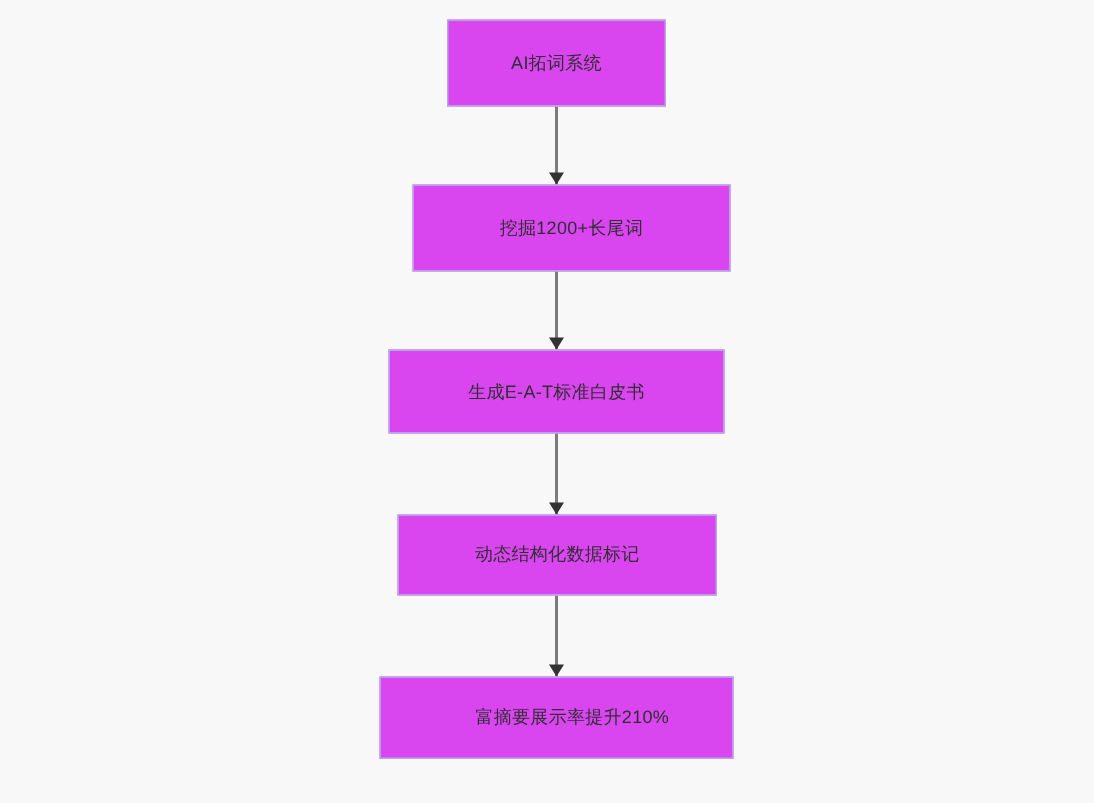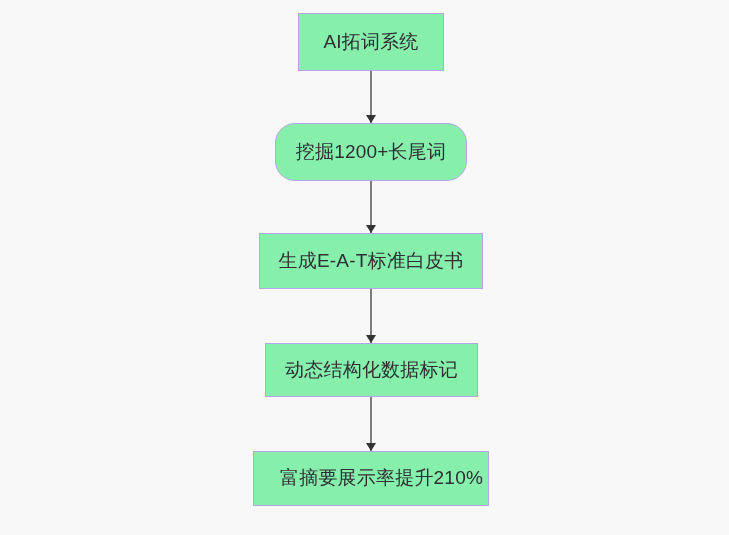--- a/index.html
+++ b/index.html
@@ -14,27 +14,27 @@
     overflow: hidden;
   }
   #flowchart-canvas {
     position: relative;
     width: 729px;
     height: 535px;
   }
   .node {
     position: absolute;
     box-sizing: border-box;
-    background: #86efac;
+    background: #d946ef;
     border: 1.6px solid #b6a4e8;
     display: flex;
     align-items: center;
     justify-content: center;
     color: #2f2f33;
-    font-size: 19px;
+    font-size: 12px;
     letter-spacing: 0.2px;
     line-height: 1.2;
     white-space: nowrap;
   }
   .node-label {
     display: block;
   }
   .edge {
     position: absolute;
   }
@@ -77,29 +77,29 @@
 
   <div class="edge" style="left:370px; top:397px; height:54px;">
     <div class="edge-line" style="height:54px;"></div>
     <div class="edge-head" style="top:46px;"></div>
   </div>
 
   <div class="node" style="left:298px; top:13px; width:146px; height:58px;">
     <span class="node-label">AI拓词系统</span>
   </div>
 
-  <div class="node" style="left:275px; top:123px; width:192px; height:58px;border-radius:20px;">
+  <div class="node" style="left:275px; top:123px; width:212px; height:58px;">
     <span class="node-label">挖掘1200+长尾词</span>
   </div>
 
   <div class="node" style="left:259px; top:233px; width:224px; height:56px;">
     <span class="node-label">生成E-A-T标准白皮书</span>
   </div>
 
-  <div class="node" style="left:265px; top:343px; width:213px; height:54px;">
+  <div class="node" style="left:265px; top:343px; width:213px; height:54px;font-family:Liberation Mono, monospace;">
     <span class="node-label">动态结构化数据标记</span>
   </div>
 
   <div class="node" style="left:253px; top:451px; width:236px; height:55px;padding-left:21px;">
     <span class="node-label">富摘要展示率提升210%</span>
   </div>
 
 </div>
 
 </body></html>

